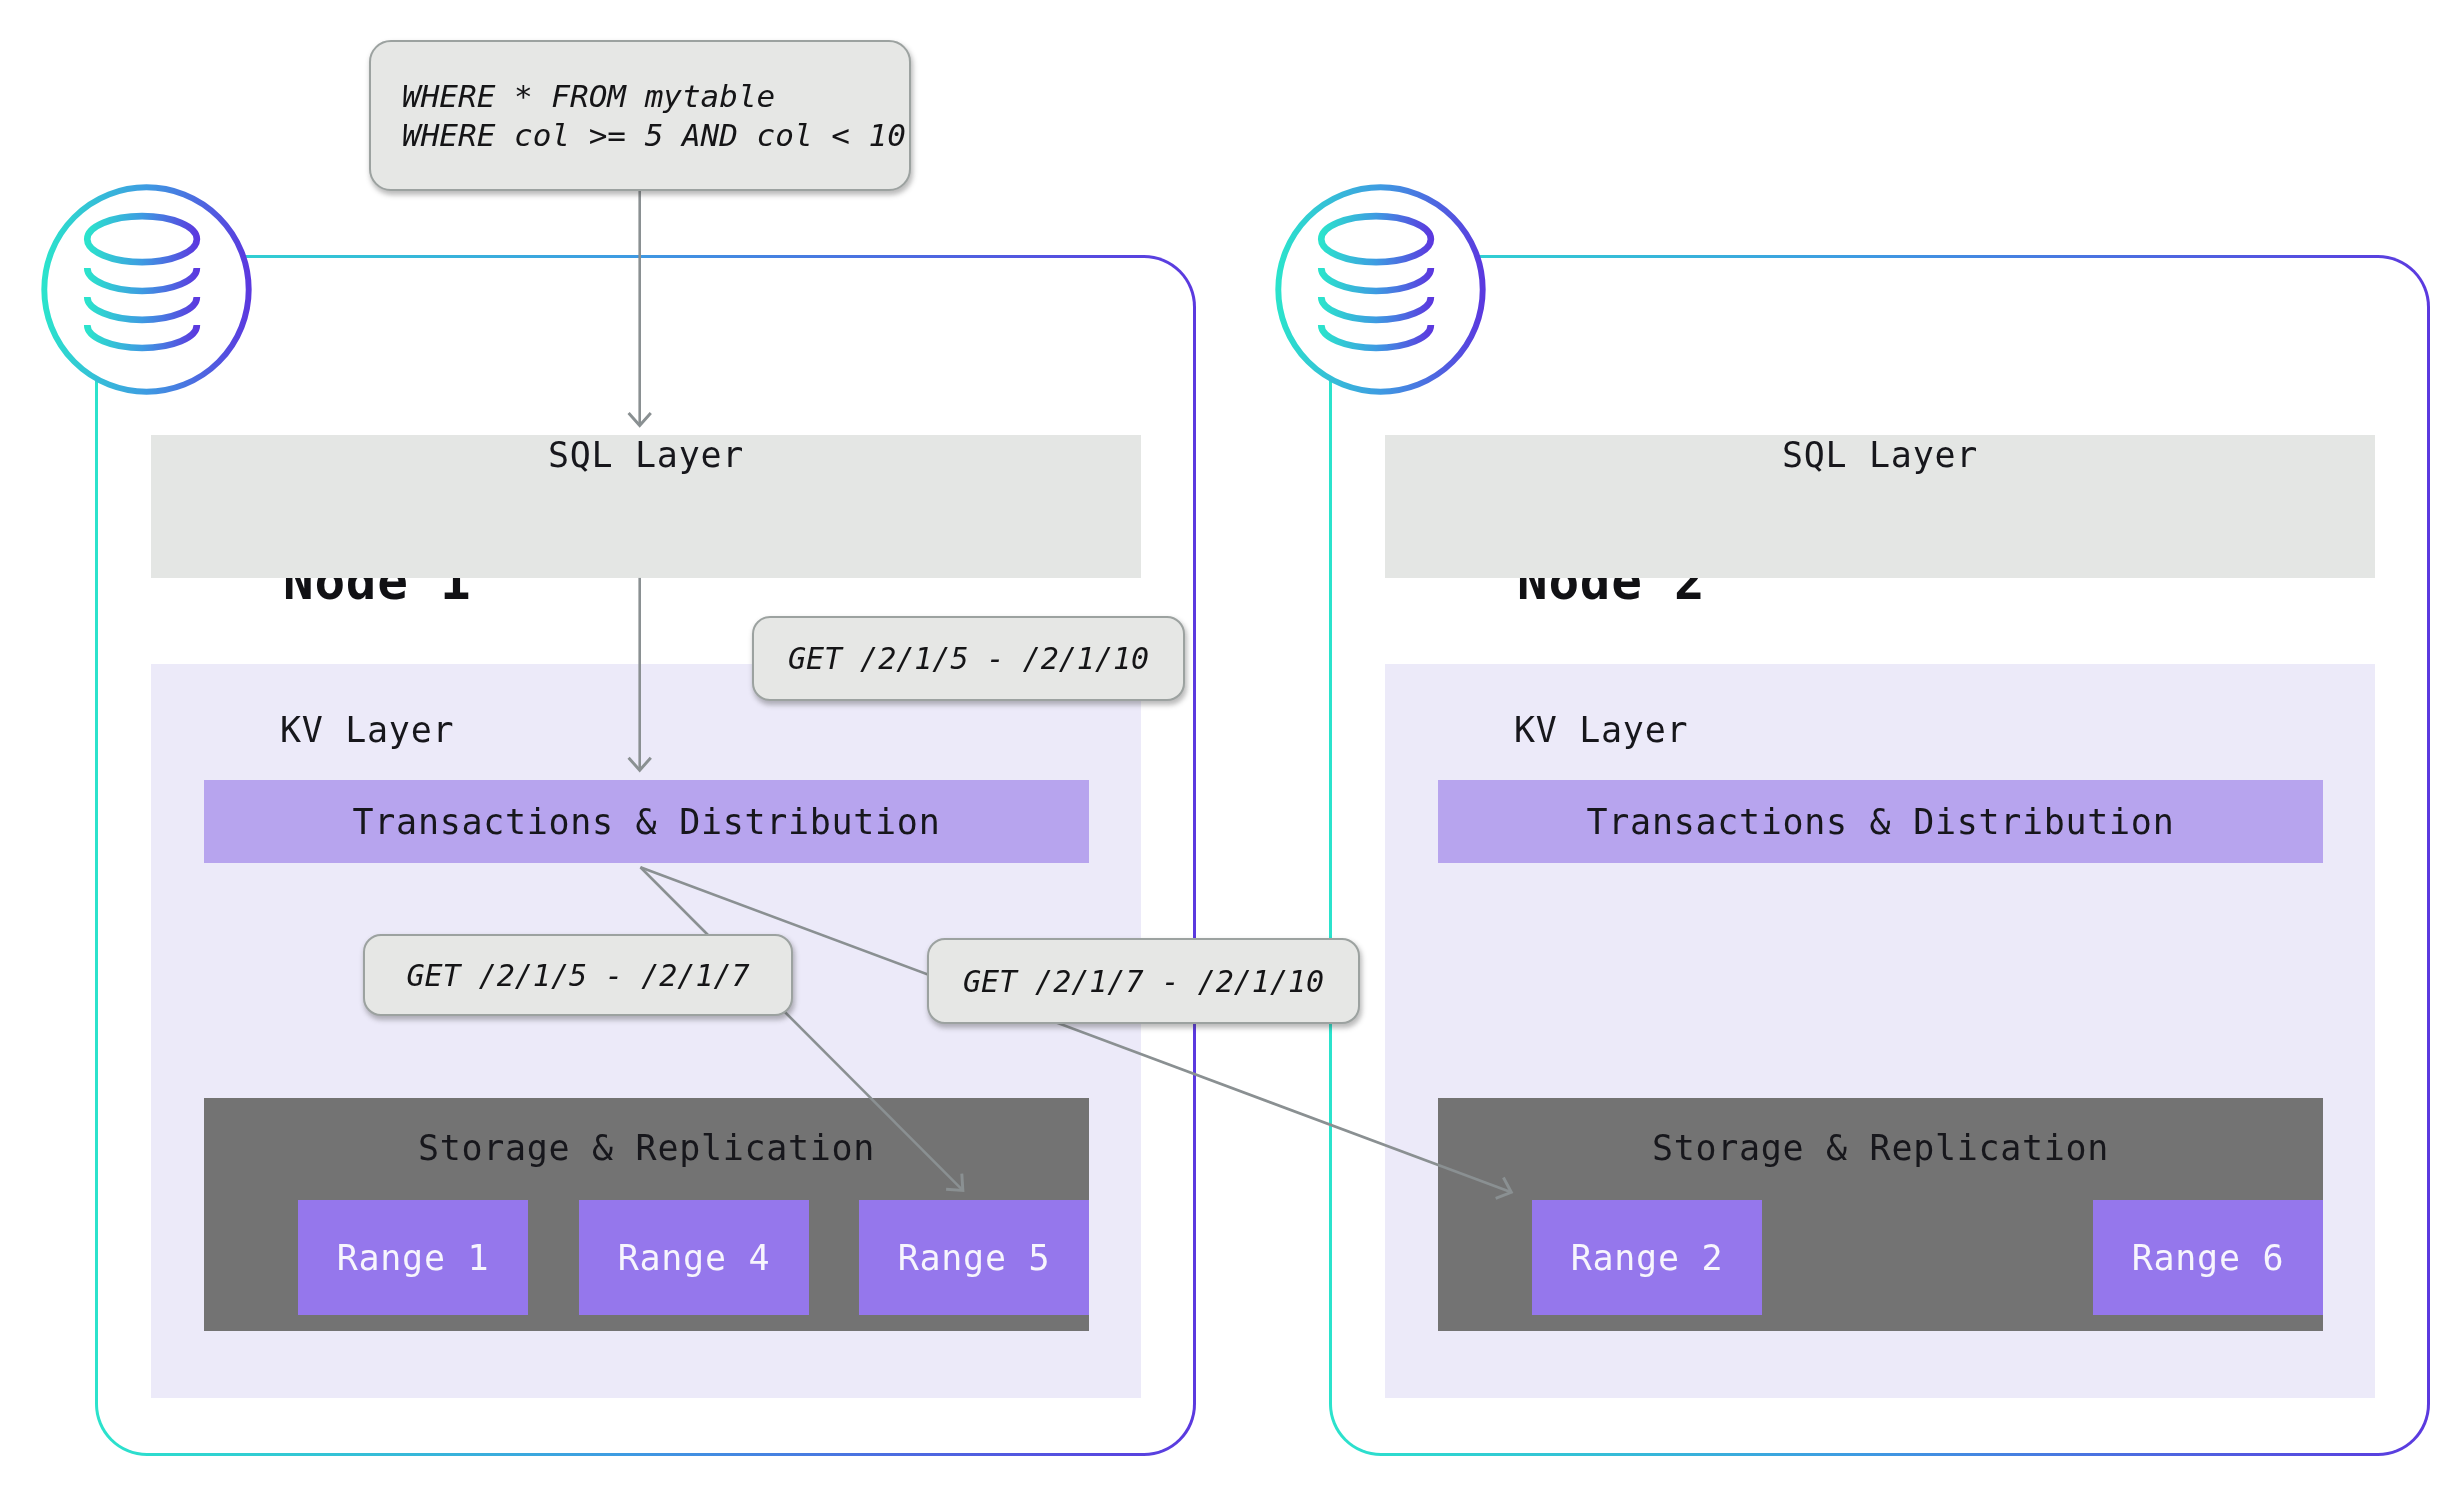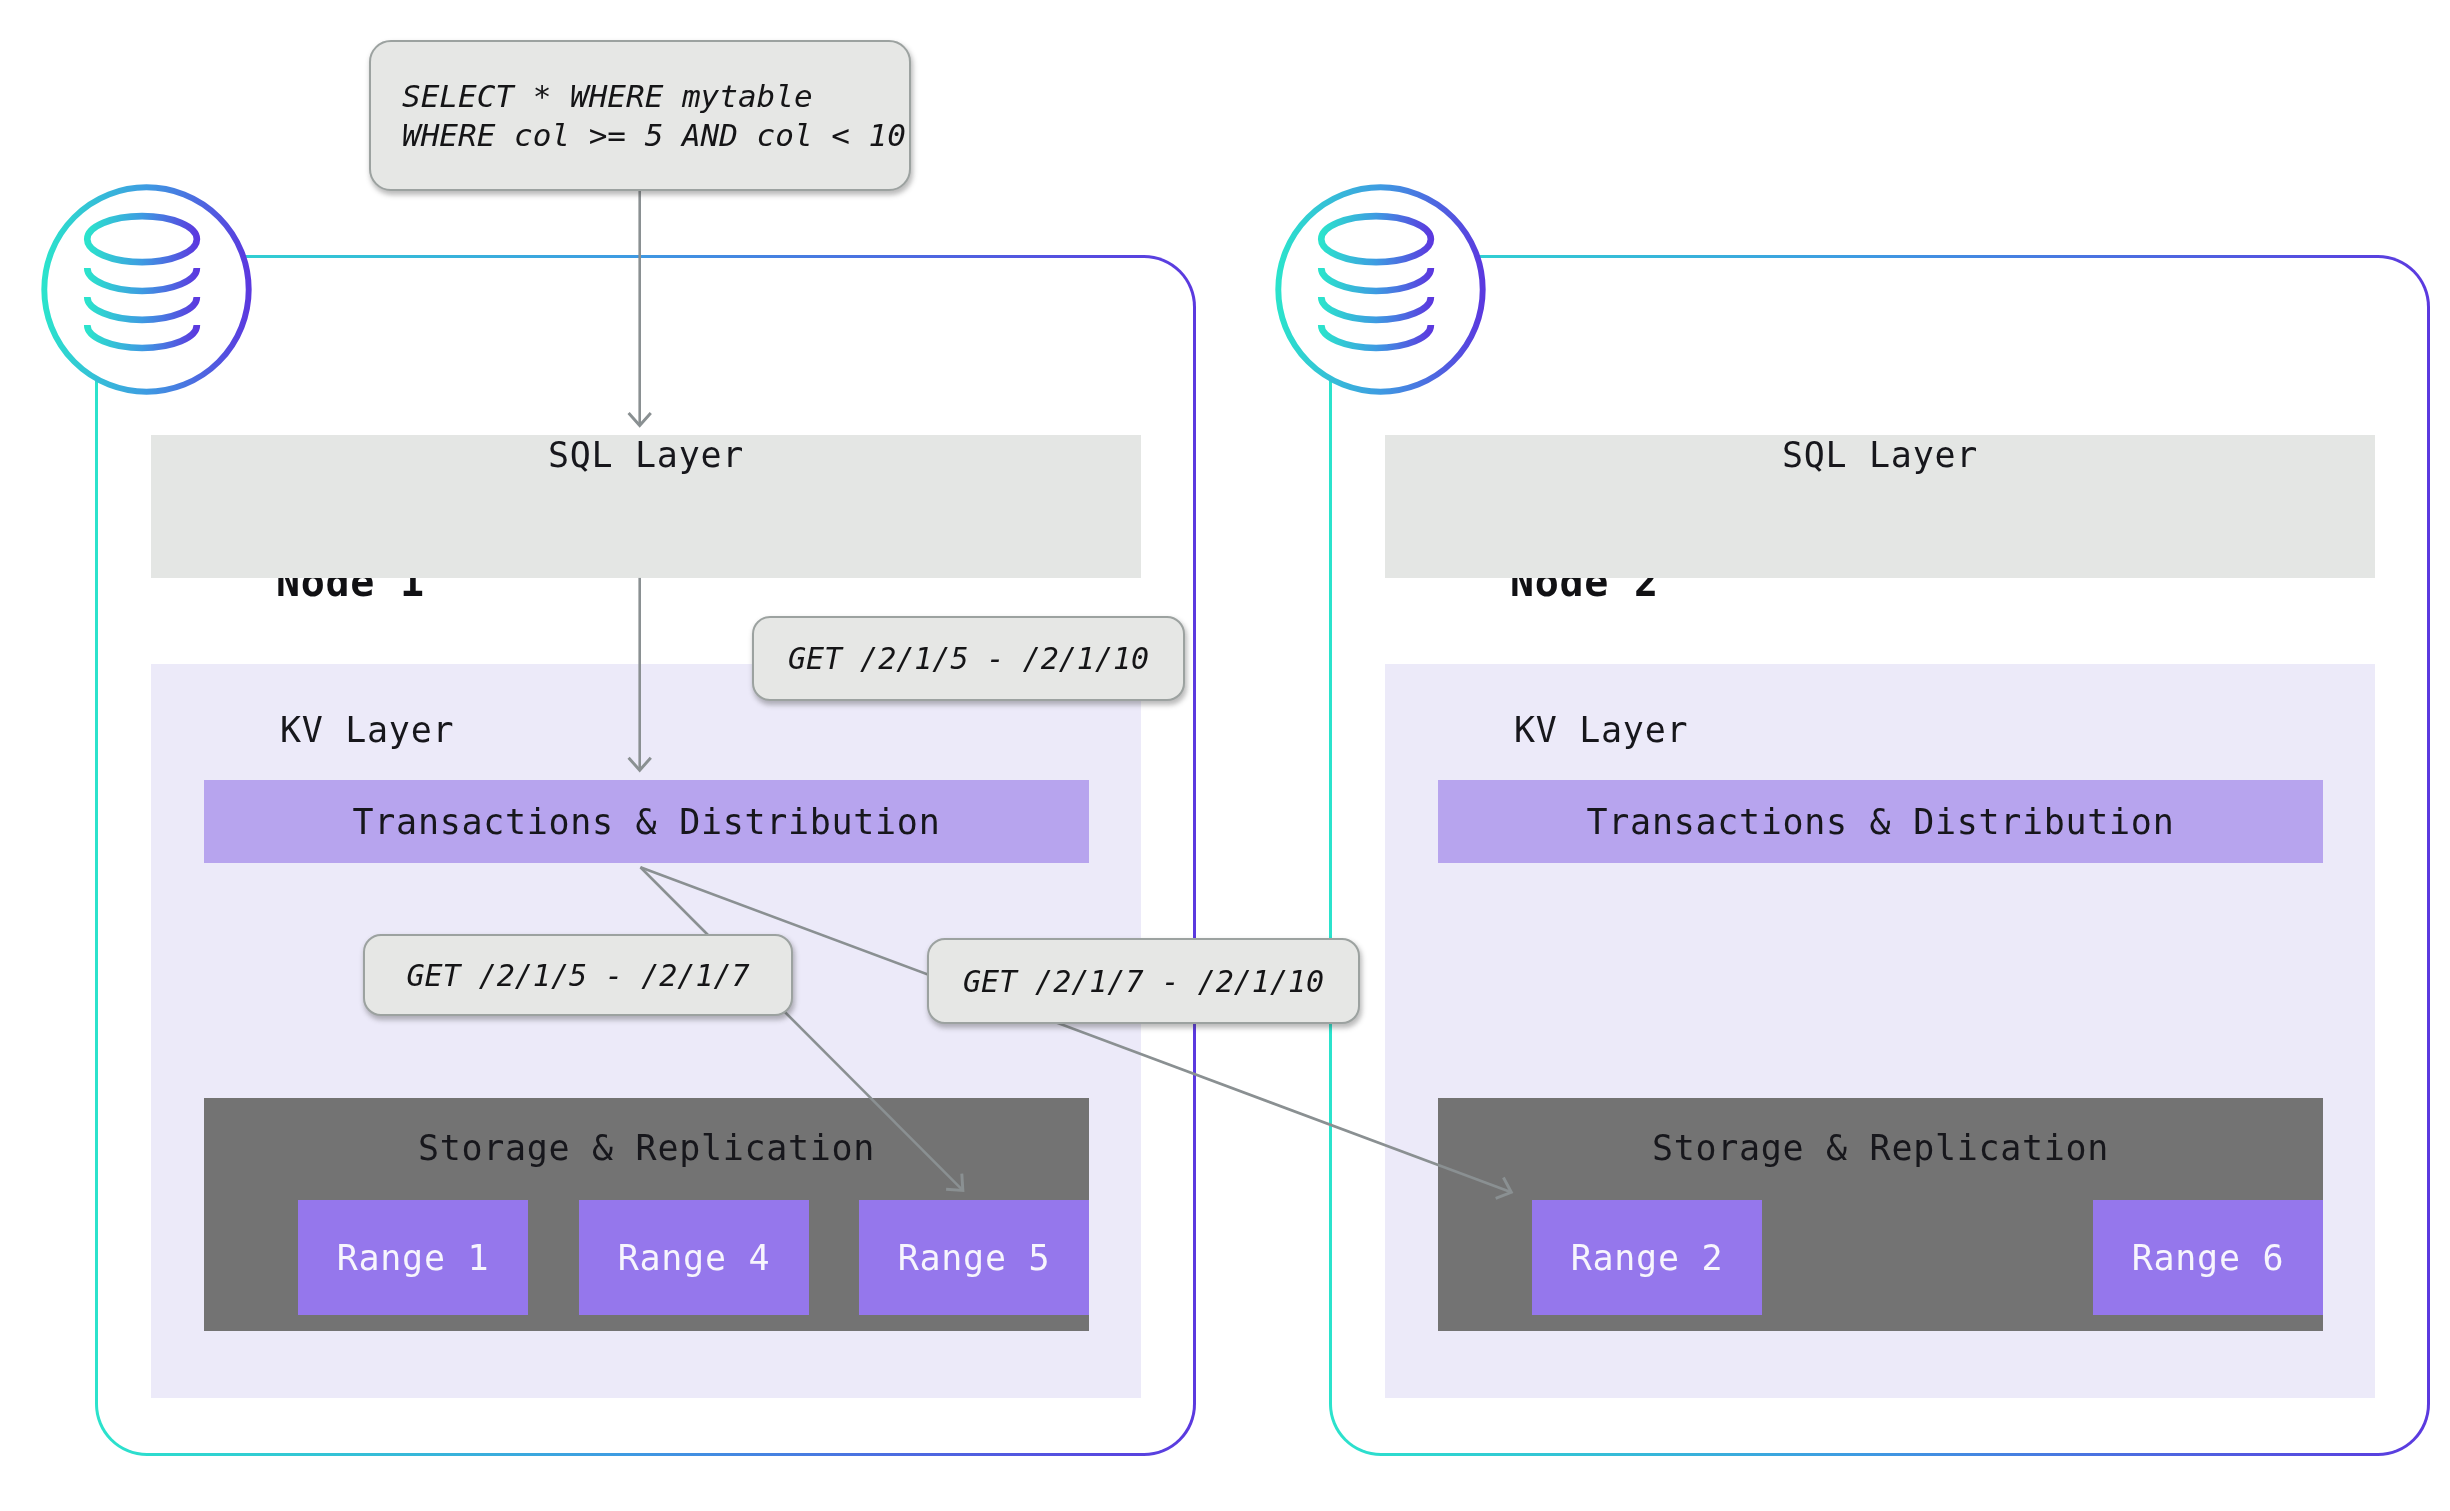--- a/index.html
+++ b/index.html
@@ -23,23 +23,23 @@
     background: linear-gradient(90deg, #2BE3CC 0%, #3E9BE2 48%, #5B39DF 100%);
   }
   .node-inner {
     position: absolute;
     inset: 3px;
     background: #ffffff;
     border-radius: 49px;
   }
   .node-title {
     position: absolute;
-    left: 181px;
+    left: 188px;
     top: 305px;
-    font-size: 40px;
+    font-size: 51px;
     font-weight: 700;
     line-height: 44px;
     letter-spacing: 0.7px;
     color: #111114;
     white-space: nowrap;
   }
   .node-icon {
     position: absolute;
     left: -67px;
     top: -84px;
@@ -232,21 +232,21 @@
     </defs>
     <g stroke="#8A9092" stroke-width="3.5" fill="none">
       <path d="M 864 258 L 864 574" marker-end="url(#ah)"></path>
       <path d="M 864 781 L 864 1040" marker-end="url(#ah)"></path>
       <path d="M 865 1172 L 1300 1608" marker-end="url(#ah)"></path>
       <path d="M 865 1172 L 2041 1611" marker-end="url(#ah)"></path>
     </g>
   </svg>
 
   <div class="label-box query-box">
-    <div>SELECT * WHERE mytable</div>
+    <div>WHERE * FROM mytable</div>
     <div>WHERE col &gt;= 5 AND col &lt; 10</div>
   </div>
 
   <div id="get-full" class="label-box get-box">
     <span>GET /2/1/5 - /2/1/10</span>
   </div>
 
   <div id="get-local" class="label-box get-box">
     <span>GET /2/1/5 - /2/1/7</span>
   </div>

